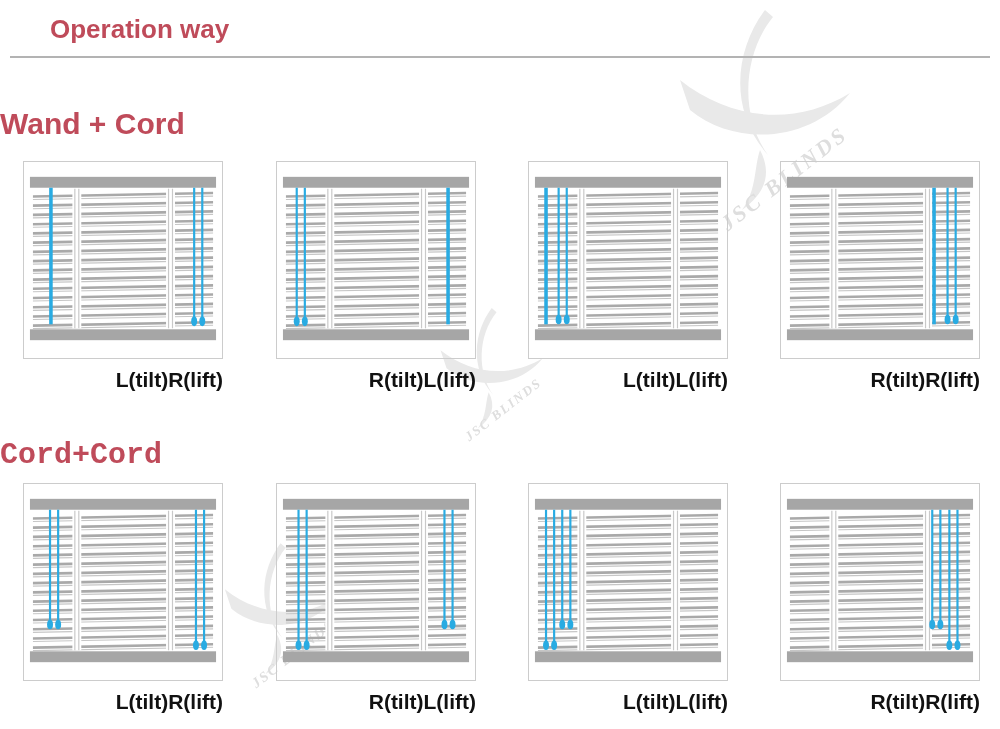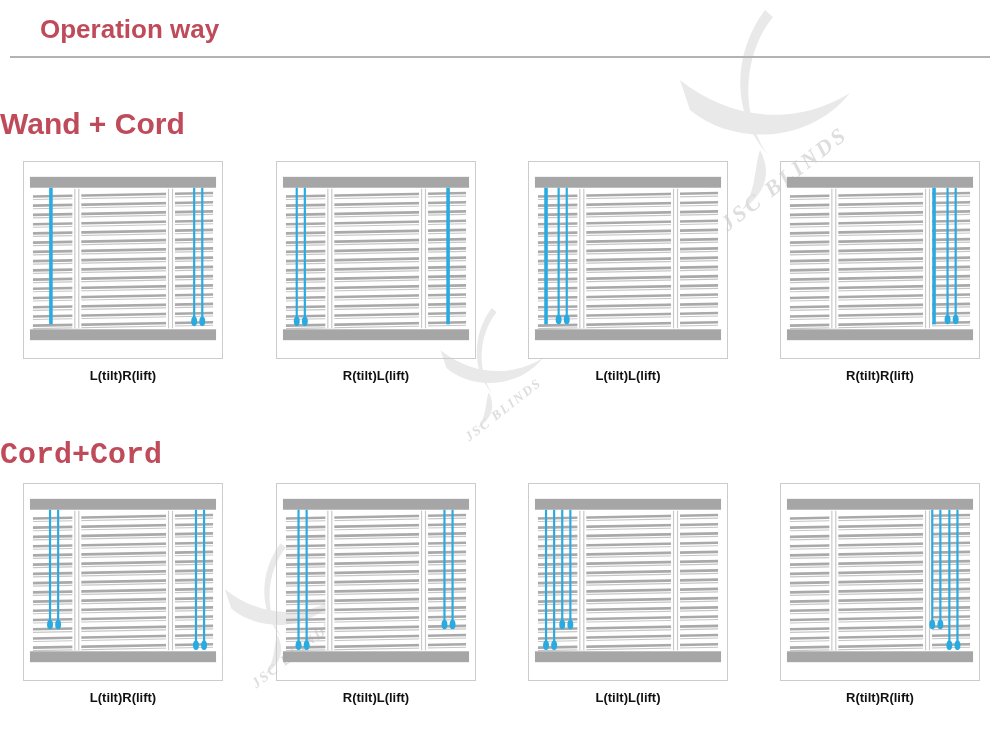--- a/index.html
+++ b/index.html
@@ -6,40 +6,40 @@
   body{
     width:1000px;height:729px;position:relative;overflow:hidden;
     background:#ffffff;font-family:"Liberation Sans",sans-serif;
   }
   .watermark{position:absolute;z-index:0;pointer-events:none;}
   .wm-text{
     font-family:"Liberation Serif",serif;font-style:italic;font-weight:bold;
     letter-spacing:3px;
   }
   .page-title{
-    position:absolute;left:40px;top:14px;margin:0;z-index:2;
+    position:absolute;left:50px;top:14px;margin:0;z-index:2;
     font-size:26px;font-weight:bold;
   }
   .divider{position:absolute;left:10px;top:56px;width:980px;height:2px;z-index:2;}
   .section-title{
     position:absolute;left:0;width:100%;margin:0;text-align:left;z-index:2;
     font-size:30px;font-weight:bold;
   }
   #section-title-0{top:107px;}
   #section-title-1{top:438px;font-family:Liberation Mono, monospace;}
   .row{position:absolute;left:0;top:0;z-index:1;}
   .cell{position:absolute;width:200px;}
   .blind-box{
     width:200px;height:198px;box-sizing:border-box;
     border:1px solid #cccccc;background:transparent;
   }
   .blind-box svg{display:block;width:100%;height:100%;}
   .blind-label{
-    margin-top:9px;text-align:center;
-    font-size:13px;font-weight:bold;color:#111111;white-space:nowrap;
+    margin-top:9px;text-align:right;
+    font-size:21px;font-weight:bold;color:#111111;white-space:nowrap;
   }
 </style>
 </head>
 <body>
 
 <div class="watermark" id="wm-0" style="left:640px;top:5px;width:250px;height:240px;"><svg viewBox="0 0 250 240" width="100%" height="100%">
       <g transform="scale(1)">
         <path d="M125,5 C95,45 88,105 128,150 C100,112 102,50 133,12 Z" fill="#e9e9e9"></path>
         <path d="M40,75 C90,115 155,122 210,88 C170,138 95,142 50,105 Z" fill="#e9e9e9"></path>
         <path d="M120,145 C132,168 126,188 102,205 C117,185 114,162 120,145 Z" fill="#e9e9e9"></path>

